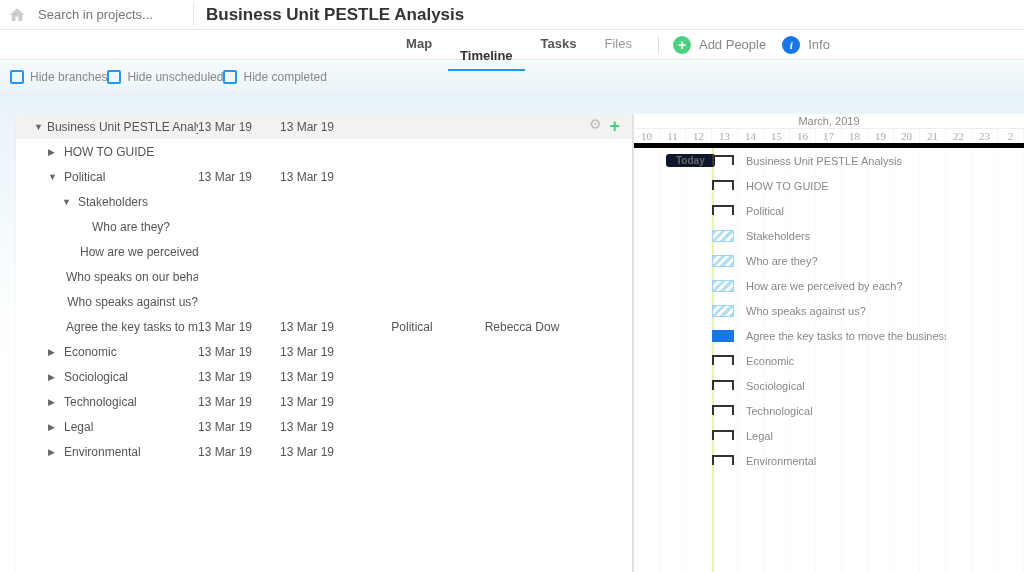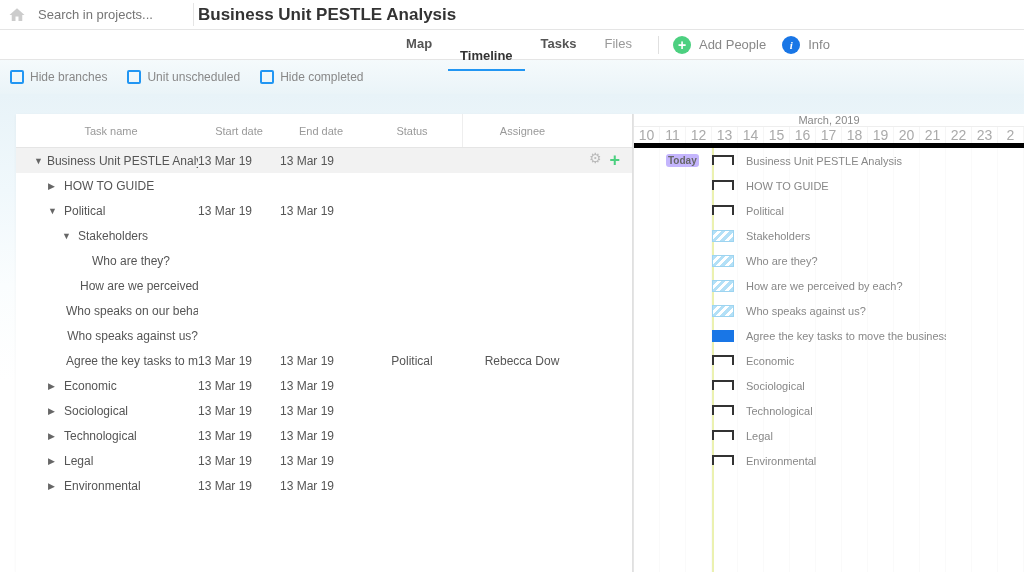--- a/index.html
+++ b/index.html
@@ -30,21 +30,21 @@
       cursor: pointer;
     }
     .search-input {
       border: none;
       outline: none;
       font-size: 13px;
       color: #701a75;
       padding: 4px;
       width: 160px;
       border-right: 1px solid #e5e5e5;
-      margin-right: 4px;
+      margin-right: 12px;
     }
     .project-title {
       font-size: 17px;
       font-weight: 600;
       color: #333;
     }
 
     .tabs-bar {
       height: 30px;
       display: flex;
@@ -88,21 +88,20 @@
       display:flex; align-items:center; justify-content:center;
       font-size:11px; font-style:italic; font-weight:bold;
       font-family: Georgia, serif;
       margin-left: 12px;
     }
 
     .filters-bar {
       height: 34px;
       display:flex;
       padding: 0 10px;
-      gap: 20px;
       font-size: 12px;
       color: #888;
       background: linear-gradient(to bottom, #f5fafc, #eaf4f8);
     }
     .chk {
       display:flex;
       align-items:center;
       gap:6px;
       cursor:pointer;
     }
@@ -204,22 +203,23 @@
       display:flex;
       justify-content:center;
       align-items:center;
       font-size:11px;
       color:#888;
       border-bottom:1px solid #eee;
     }
     .gantt-days{
       height:17px;
       display:flex;
-      font-size:14px;
+      font-size:11px;
       color:#aaa;
+      font-family:Liberation Serif, serif;
     }
     .day{
       width:26px;
       display:flex;
       align-items:center;
       justify-content:center;
       border-right:1px solid #f5f5f5;
       flex-shrink:0;
     }
     .gantt-body{
@@ -264,24 +264,24 @@
       background: repeating-linear-gradient(135deg, #b3e0f7, #b3e0f7 3px, #fff 3px, #fff 6px);
       border:1px solid #9dd4f0;
     }
     .bar.solid{
       background:#1976e6;
     }
     .today-marker{
       position:absolute;
       left:32px;
       top:6px;
-      background:#c4b5fd;
+      background:#0f172a;
       color:#666;
       font-size:10px;
-      padding:1px 2px;
+      padding:1px 10px;
       border-radius:3px;
       font-weight:600;
     }
     .vline-today{
       position:absolute;
       left:78px;
       top:0;
       bottom:0;
       width:2px;
       background:#cddc39;
@@ -328,37 +328,30 @@
   </div>
 </div>
 
 <div class="filters-bar">
   <label class="chk">
     <span class="box"></span>
     <span>Hide branches</span>
   </label>
   <label class="chk">
     <span class="box"></span>
-    <span>Unit unscheduled</span>
+    <span>Hide unscheduled</span>
   </label>
   <label class="chk">
     <span class="box"></span>
     <span>Hide completed</span>
   </label>
 </div>
 
 <div class="main">
   <div class="task-pane">
-    <div class="task-header">
-      <div class="col-name">Task name</div>
-      <div class="col-start">Start date</div>
-      <div class="col-end">End date</div>
-      <div class="col-status">Status</div>
-      <div class="col-assignee">Assignee</div>
-    </div>
     <div class="task-rows" id="task-rows">
         <div class="task-row top">
           <div class="cell-name" style="padding-left: 18px;">
             <span class="caret">▼</span>
             <span>Business Unit PESTLE Analysis</span>
           </div>
           <div class="cell-start">13 Mar 19</div>
           <div class="cell-end">13 Mar 19</div>
           <div class="cell-status"></div>
           <div class="cell-assignee"></div>

